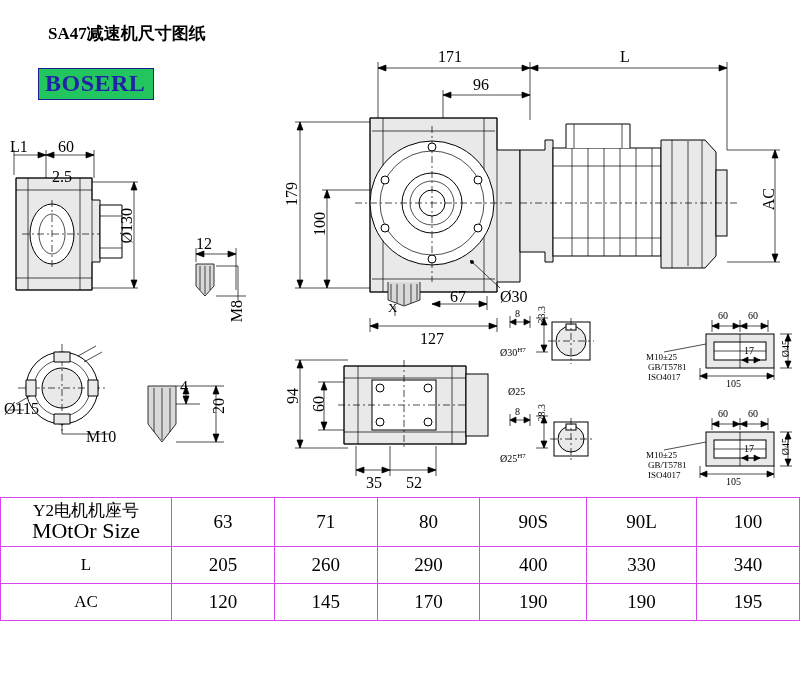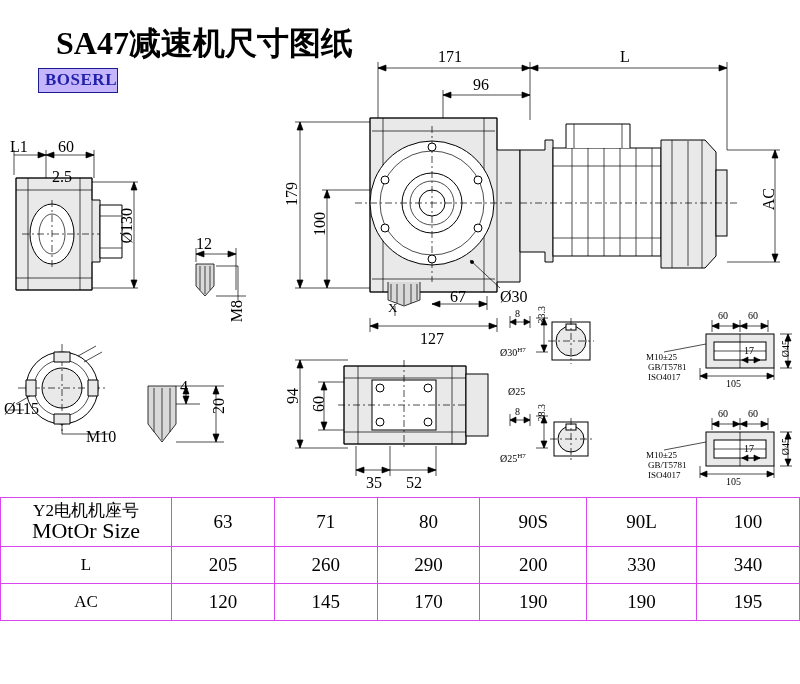--- a/index.html
+++ b/index.html
@@ -6,33 +6,32 @@
   body {
     width:800px; height:684px; background:#ffffff;
     font-family:"Liberation Serif", serif;
     color:#000; position:relative; overflow:hidden;
   }
   #stage { position:absolute; left:0; top:0; width:800px; height:684px; }
 
   
   .title {
     position:absolute; left:48px; top:22px;
-    font-size:32px; font-weight:bold; letter-spacing:0px;
+    font-size:17px; font-weight:bold; letter-spacing:0px;
     font-family:"Liberation Serif", serif;
     white-space:nowrap;
-    margin-left:8px;
   }
   .logo {
     position:absolute; left:38px; top:68px;
     border:1.5px solid #1c1c8c;
-    padding:1px 0 2px 6px;
-    color:#2222a8; font-weight:bold; font-size:17px;
+    padding:1px 8px 2px 6px;
+    color:#2222a8; font-weight:bold; font-size:24px;
     font-family:"Liberation Serif", serif;
     letter-spacing:0.5px;
-    background:#c4b5fd;
+    background:#22c55e;
   }
 
   
   .lbl {
     position:absolute; font-size:16px; white-space:nowrap;
     font-family:"Liberation Serif", serif;
   }
   .lbl.sm { font-size:10px; }
   .lbl.xs { font-size:9px; }
   .lbl.vert { writing-mode:vertical-rl; transform:rotate(180deg); }
@@ -540,21 +539,21 @@
         <td>80</td>
         <td>90S</td>
         <td>90L</td>
         <td>100</td>
       </tr>
       <tr>
         <td class="head">L</td>
         <td>205</td>
         <td>260</td>
         <td>290</td>
-        <td>200</td>
+        <td>400</td>
         <td>330</td>
         <td>340</td>
       </tr>
       <tr>
         <td class="head">AC</td>
         <td>120</td>
         <td>145</td>
         <td>170</td>
         <td>190</td>
         <td>190</td>

